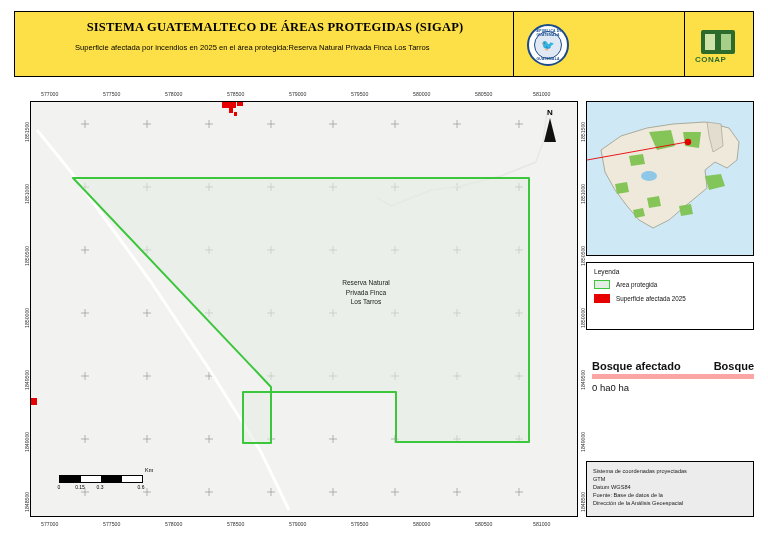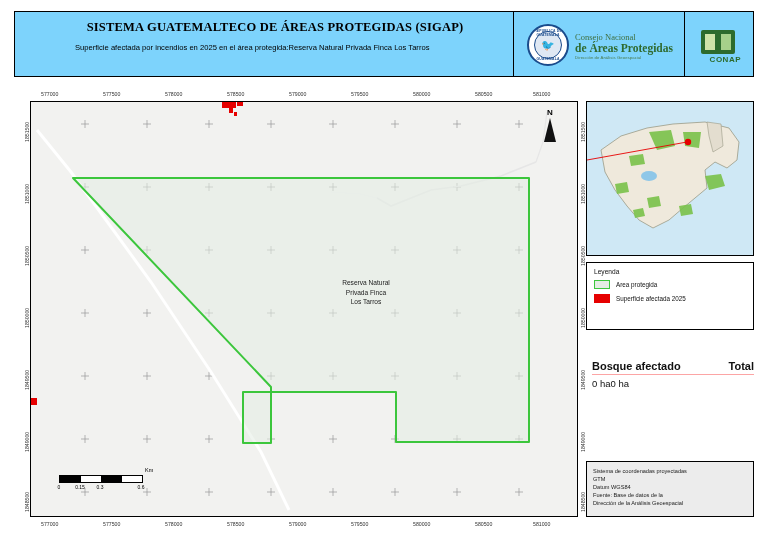--- a/index.html
+++ b/index.html
@@ -22,21 +22,21 @@
 
   
   .header {
     position: absolute;
     left: 14px;
     top: 11px;
     width: 740px;
     height: 66px;
     border: 1px solid #000;
     box-sizing: border-box;
-    background: #7dd3fc;
+    background: #fde047;
   }
   .header-title {
     position: absolute;
     left: 40px;
     top: 8px;
     width: 440px;
     text-align: center;
     font-family: "Liberation Serif", serif;
     font-weight: bold;
     font-size: 12.5px;
@@ -125,21 +125,21 @@
   .conap-l3 {
     font-size: 4.2px;
     color: #4a7a4a;
     letter-spacing: 0.1px;
   }
   .conap-logo {
     position: absolute;
     left: 680px;
     top: 18px;
     width: 46px;
-    text-align: right;
+    text-align: left;
   }
   .conap-logo-box {
     width: 34px;
     height: 24px;
     margin: 0 auto;
     background: #2d6b2d;
     position: relative;
     border-radius: 2px;
   }
   .conap-logo-box::before {
@@ -314,21 +314,21 @@
     left: 592px;
     top: 360px;
     width: 162px;
   }
   .stats-head {
     display: flex;
     justify-content: space-between;
     font-size: 11px;
     font-weight: bold;
     color: #111;
-    border-bottom: 1px solid #fca5a5;
+    border-bottom: 5px solid #fca5a5;
     padding-bottom: 2px;
   }
   .stats-vals {
     display: flex;
     justify-content: flex-start;
     font-size: 9.5px;
     color: #111;
     padding-top: 3px;
   }
 
@@ -361,25 +361,20 @@
     <div class="header-divider hdiv1"></div>
     <div class="header-divider hdiv2"></div>
 
     <div class="seal">
       <div class="seal-inner"></div>
       <div class="seal-text-top">REPUBLICA DE GUATEMALA</div>
       <div class="seal-bird">🐦</div>
       <div class="seal-text-bot">GUATEMALA</div>
     </div>
 
-    <div class="conap-text">
-      <div class="conap-l1">Consejo Nacional</div>
-      <div class="conap-l2">de Áreas Protegidas</div>
-      <div class="conap-l3">Dirección de Análisis Geoespacial</div>
-    </div>
 
     <div class="conap-logo">
       <div class="conap-logo-box"></div>
       <div class="conap-logo-label">CONAP</div>
     </div>
   </div>
 
   <div class="map-frame">
     <div class="map-canvas">
       <svg class="map-svg" width="546" height="414" viewBox="0 0 546 414">
@@ -642,21 +637,21 @@
     </div>
     <div class="legend-row">
       <div class="legend-swatch sw-fire"></div>
       <div class="legend-label">Superficie afectada 2025</div>
     </div>
   </div>
 
   <div class="stats">
     <div class="stats-head">
       <div>Bosque afectado</div>
-      <div>Total</div>
+      <div>Bosque</div>
     </div>
     <div class="stats-vals">
       <div>0 ha</div>
       <div>0 ha</div>
     </div>
   </div>
 
   <div class="meta-frame">
     <div class="meta-line">Sistema de coordenadas proyectadas</div>
     <div class="meta-line">GTM</div>

